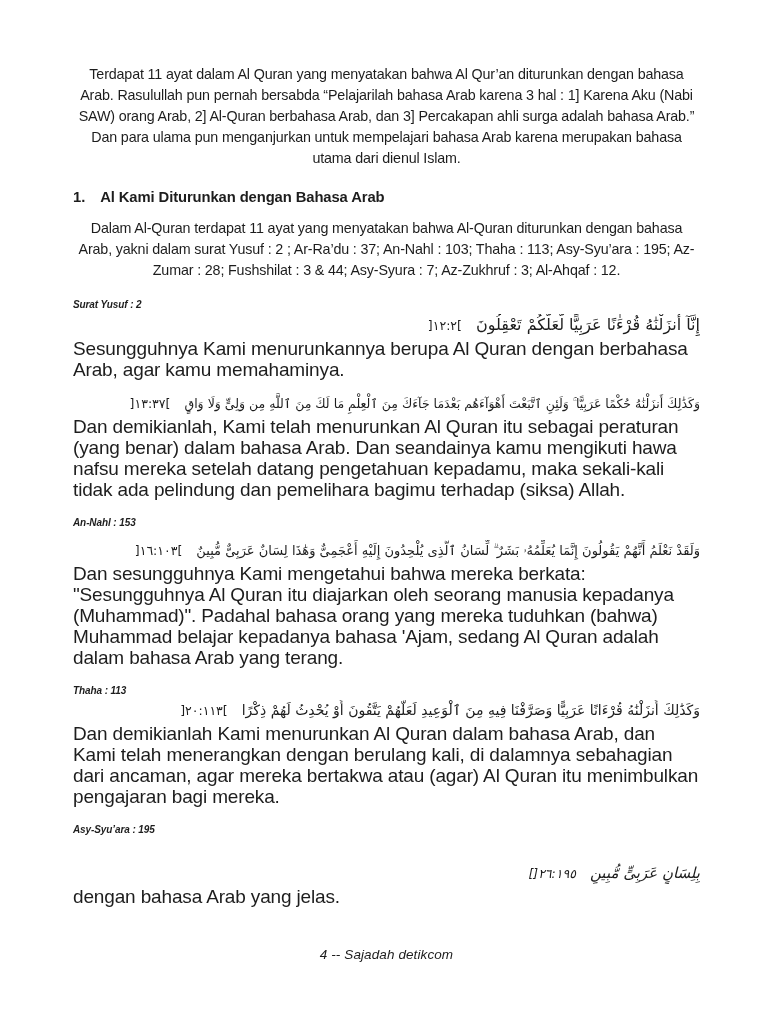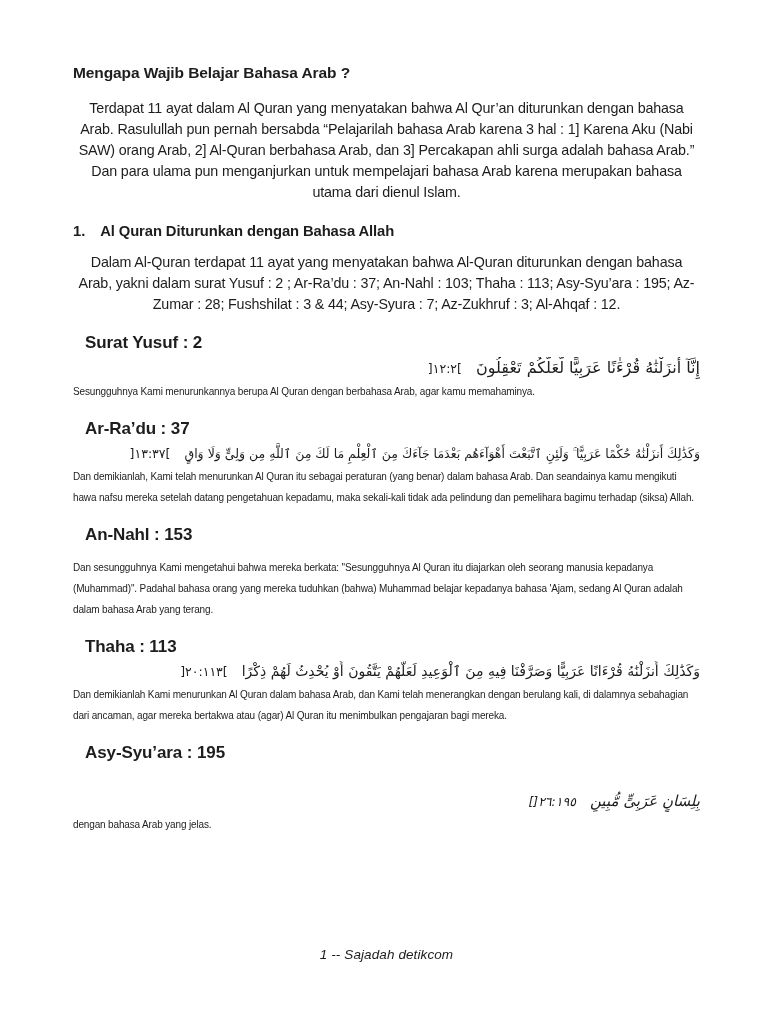--- a/index.html
+++ b/index.html
@@ -23,89 +23,88 @@
     font-size: 14.3px; line-height: 21px; letter-spacing: -0.15px;
     margin: 0 0 14px 0; max-width: 630px; text-align: center;
   }
   .section-heading {
     display: flex; gap: 15px;
     font-size: 14.8px; font-weight: 700; letter-spacing: -0.1px;
     margin: 6px 0 13px 0;
   }
   .verse { margin: 0 0 13px 0; }
   .verse-name {
-    font-size: 17px; font-weight: 700; 
-    letter-spacing: -0.1px; margin: 4px 0 4px 12px;
+    font-size: 10px; font-weight: 700; font-style: italic;
+    letter-spacing: -0.1px; margin: 4px 0 4px 0;
   }
   .arabic-line {
     direction: rtl; text-align: right; unicode-bidi: isolate;
     font-family: "DejaVu Sans", sans-serif;
     white-space: nowrap; overflow: hidden;
     line-height: 21px; margin: 0 0 2px 0;
   }
   .arabic-line .ref {
     direction: ltr; unicode-bidi: isolate;
     font-size: 12.5px; letter-spacing: 0.5px;
     padding-right: 14px; 
   }
   .ar-size-1 { font-size: 16px; }
   .ar-size-2 { font-size: 12.5px; }
   .ar-size-3 { font-size: 13px; }
   .ar-size-4 { font-size: 14px; }
   .ar-size-5 { font-size: 15px; padding-left: 46px; margin-top: 28px; font-style: italic; }
   .translation {
-    font-size: 10px; line-height: 21px; letter-spacing: -0.15px;
+    font-size: 19px; line-height: 21px; letter-spacing: -0.15px;
     margin: 0; max-width: 630px;
   }
   .page-footer {
     margin-top: auto; margin-bottom: 62px;
     text-align: center; font-style: italic; font-size: 13.5px;
     letter-spacing: 0.1px;
   }
 </style>
 </head>
 <body>
 
 <div class="page">
 
-  <h1 class="doc-title">Mengapa Wajib Belajar Bahasa Arab ?</h1>
 
   <p class="para">Terdapat 11 ayat dalam Al Quran yang menyatakan bahwa Al Qur’an diturunkan dengan bahasa Arab. Rasulullah pun pernah bersabda “Pelajarilah bahasa Arab karena 3 hal : 1] Karena Aku (Nabi SAW) orang Arab, 2] Al-Quran berbahasa Arab, dan 3] Percakapan ahli surga adalah bahasa Arab.” Dan para ulama pun menganjurkan untuk mempelajari bahasa Arab karena merupakan bahasa utama dari dienul Islam.</p>
 
   <div class="section-heading">
     <span>1.</span>
-    <span>Al Quran Diturunkan dengan Bahasa Allah</span>
+    <span>Al Kami Diturunkan dengan Bahasa Arab</span>
   </div>
 
   <p class="para">Dalam Al-Quran terdapat 11 ayat yang menyatakan bahwa Al-Quran diturunkan dengan bahasa Arab, yakni dalam surat Yusuf : 2 ; Ar-Ra’du : 37; An-Nahl : 103; Thaha : 113; Asy-Syu’ara : 195; Az-Zumar : 28; Fushshilat : 3 &amp; 44; Asy-Syura : 7; Az-Zukhruf : 3; Al-Ahqaf : 12.</p>
 
   <div class="verse">
     <div class="verse-name">Surat Yusuf : 2</div>
     <div class="arabic-line ar-size-1" lang="ar"><span>إِنَّآ أَنزَلْنَٰهُ قُرْءَٰنًا عَرَبِيًّا لَّعَلَّكُمْ تَعْقِلُونَ</span><span class="ref">]١٢:٢[</span></div>
     <p class="translation">Sesungguhnya Kami menurunkannya berupa Al Quran dengan berbahasa Arab, agar kamu memahaminya.</p>
   </div>
 
   <div class="verse">
-    <div class="verse-name">Ar-Ra’du : 37</div>
     <div class="arabic-line ar-size-2" lang="ar"><span>وَكَذَٰلِكَ أَنزَلْنَٰهُ حُكْمًا عَرَبِيًّا ۚ وَلَئِنِ ٱتَّبَعْتَ أَهْوَآءَهُم بَعْدَمَا جَآءَكَ مِنَ ٱلْعِلْمِ مَا لَكَ مِنَ ٱللَّهِ مِن وَلِىٍّ وَلَا وَاقٍ</span><span class="ref">]١٣:٣٧[</span></div>
     <p class="translation">Dan demikianlah, Kami telah menurunkan Al Quran itu sebagai peraturan (yang benar) dalam bahasa Arab. Dan seandainya kamu mengikuti hawa nafsu mereka setelah datang pengetahuan kepadamu, maka sekali-kali tidak ada pelindung dan pemelihara bagimu terhadap (siksa) Allah.</p>
   </div>
 
   <div class="verse">
     <div class="verse-name" style="margin-bottom:12px">An-Nahl : 153</div>
+    <div class="arabic-line ar-size-3" lang="ar"><span>وَلَقَدْ نَعْلَمُ أَنَّهُمْ يَقُولُونَ إِنَّمَا يُعَلِّمُهُۥ بَشَرٌ ۗ لِّسَانُ ٱلَّذِى يُلْحِدُونَ إِلَيْهِ أَعْجَمِىٌّ وَهَٰذَا لِسَانٌ عَرَبِىٌّ مُّبِينٌ</span><span class="ref">]١٦:١٠٣[</span></div>
     <p class="translation">Dan sesungguhnya Kami mengetahui bahwa mereka berkata: "Sesungguhnya Al Quran itu diajarkan oleh seorang manusia kepadanya (Muhammad)". Padahal bahasa orang yang mereka tuduhkan (bahwa) Muhammad belajar kepadanya bahasa 'Ajam, sedang Al Quran adalah dalam bahasa Arab yang terang.</p>
   </div>
 
   <div class="verse">
     <div class="verse-name">Thaha : 113</div>
     <div class="arabic-line ar-size-4" lang="ar"><span>وَكَذَٰلِكَ أَنزَلْنَٰهُ قُرْءَانًا عَرَبِيًّا وَصَرَّفْنَا فِيهِ مِنَ ٱلْوَعِيدِ لَعَلَّهُمْ يَتَّقُونَ أَوْ يُحْدِثُ لَهُمْ ذِكْرًا</span><span class="ref">]٢٠:١١٣[</span></div>
     <p class="translation">Dan demikianlah Kami menurunkan Al Quran dalam bahasa Arab, dan Kami telah menerangkan dengan berulang kali, di dalamnya sebahagian dari ancaman, agar mereka bertakwa atau (agar) Al Quran itu menimbulkan pengajaran bagi mereka.</p>
   </div>
 
   <div class="verse">
     <div class="verse-name">Asy-Syu’ara : 195</div>
     <div class="arabic-line ar-size-5" lang="ar"><span>بِلِسَانٍ عَرَبِىٍّ مُّبِينٍ</span><span class="ref">[]٢٦:١٩٥</span></div>
     <p class="translation">dengan bahasa Arab yang jelas.</p>
   </div>
 
-  <div class="page-footer">1 -- Sajadah detikcom</div>
+  <div class="page-footer">4 -- Sajadah detikcom</div>
 
 </div>
 
 </body></html>

